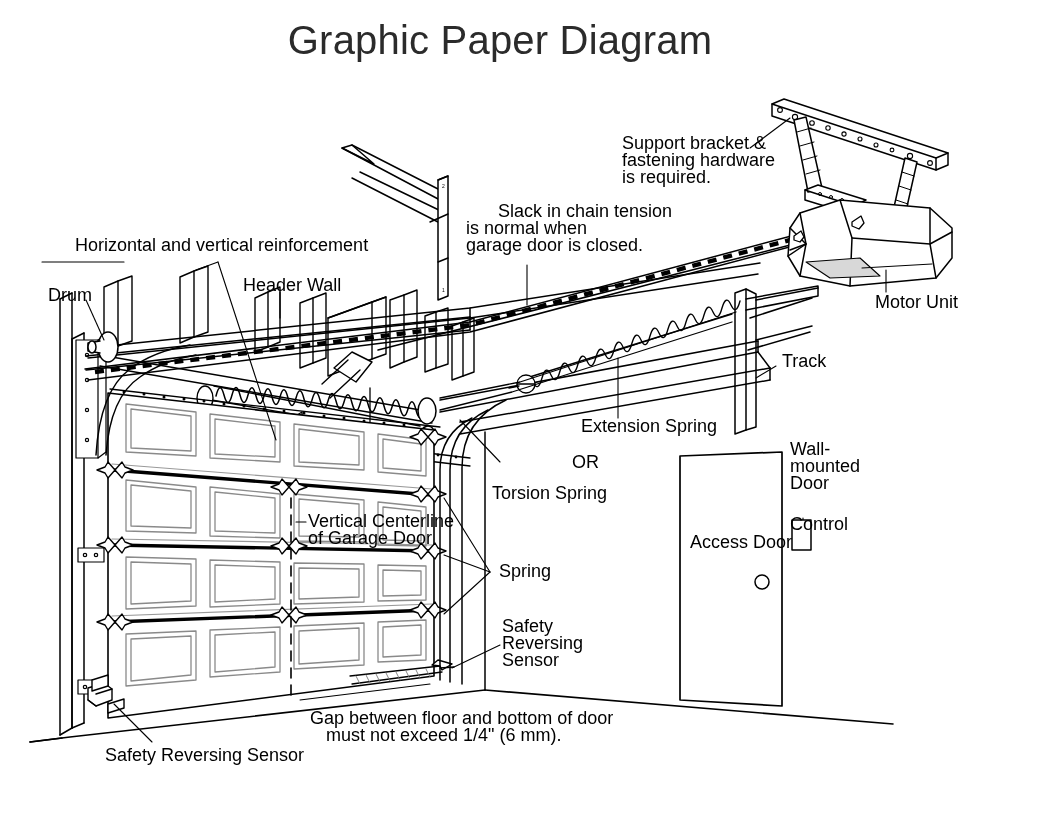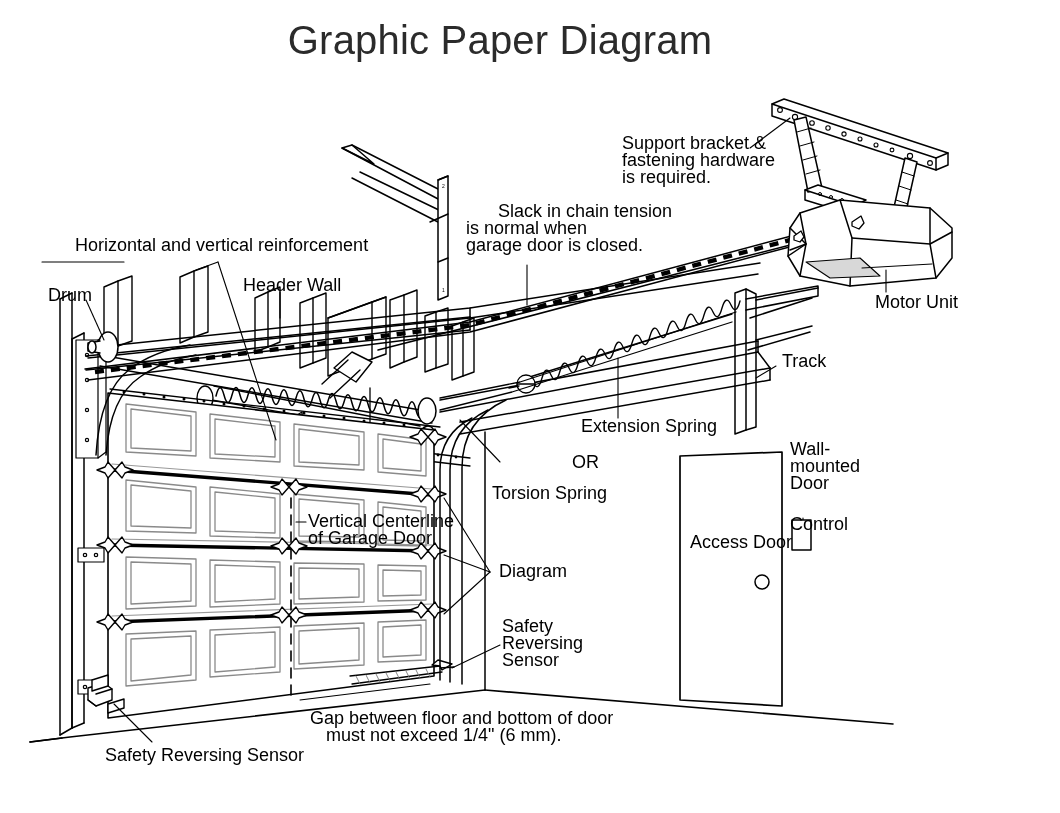--- a/index.html
+++ b/index.html
@@ -532,21 +532,21 @@
   <div class="lbl" style="left:790px; top:441px;">Wall-</div>
   <div class="lbl" style="left:790px; top:458px;">mounted</div>
   <div class="lbl" style="left:790px; top:475px;">Door</div>
   <div class="lbl" style="left:790px; top:472px;margin-top:44px;">Control</div>
 
   <div class="lbl" style="left:690px; top:534px;">Access Door</div>
 
   <div class="lbl" style="left:308px; top:513px;">Vertical Centerline</div>
   <div class="lbl" style="left:308px; top:530px;">of Garage Door</div>
 
-  <div class="lbl" style="left:499px; top:563px;">Diagram</div>
+  <div class="lbl" style="left:499px; top:563px;">Spring</div>
 
   <div class="lbl" style="left:502px; top:618px;">Safety</div>
   <div class="lbl" style="left:502px; top:635px;">Reversing</div>
   <div class="lbl" style="left:502px; top:652px;">Sensor</div>
 
   <div class="lbl" style="left:105px; top:747px;">Safety Reversing Sensor</div>
 
   <div class="lbl" style="left:310px; top:710px;">Gap between floor and bottom of door</div>
   <div class="lbl" style="left:326px; top:727px;">must not exceed 1/4" (6 mm).</div>
 

